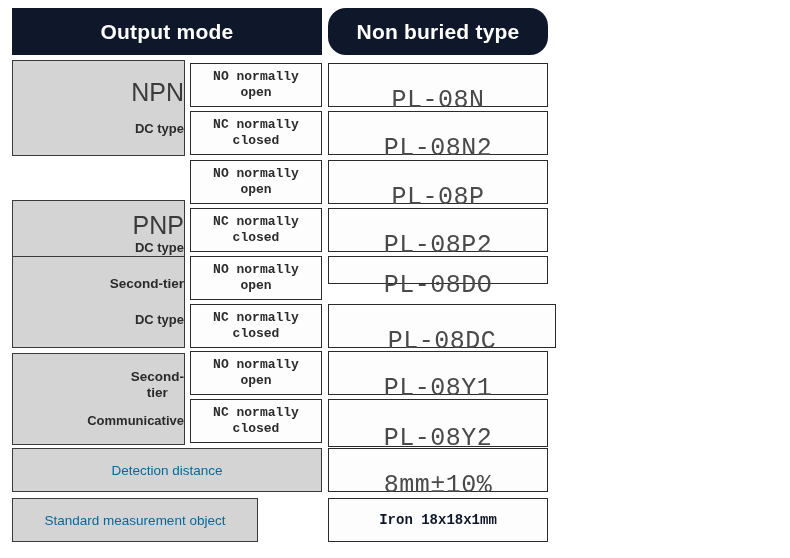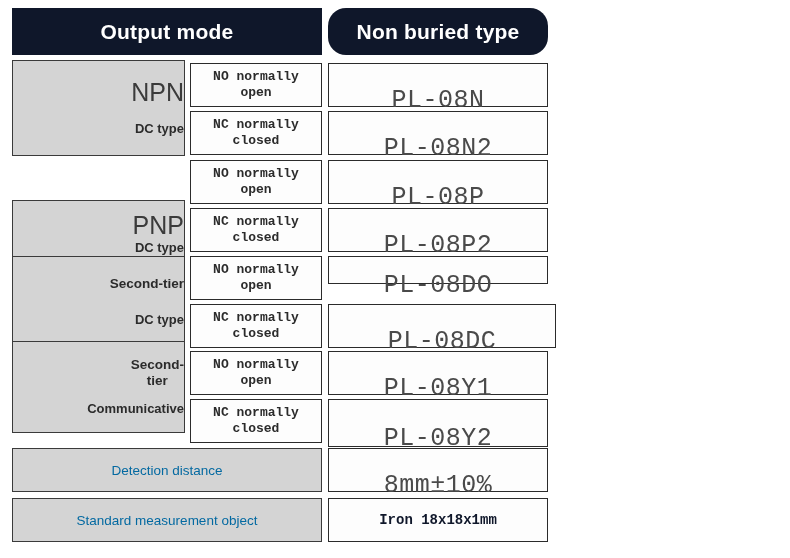--- a/index.html
+++ b/index.html
@@ -175,21 +175,21 @@
   <div class="cell white" style="left:190px; top:304px; width:132px; height:44px;">
     <span class="nonc">
       <span>NC normally</span><br>
       <span>closed</span>
     </span>
   </div>
   <div class="cell white" style="left:328px; top:304px; width:228px; height:44px;">
     <span class="model">PL-08DC</span>
   </div>
 
-  <div class="cell gray gray-stack" style="left:12px; top:341px; width:173px; height:92px;">
+  <div class="cell gray gray-stack" style="left:12px; top:353px; width:173px; height:92px;">
     <span class="mid-label">
       <span>Second-</span><br>
       <span>tier</span>
     </span>
     <span class="small-label">Communicative</span>
   </div>
 
   <div class="cell white" style="left:190px; top:351px; width:132px; height:44px;">
     <span class="nonc">
       <span>NO normally</span><br>
@@ -210,20 +210,20 @@
     <span class="model">PL-08Y2</span>
   </div>
 
   <div class="cell gray" style="left:12px; top:448px; width:310px; height:44px;">
     <span class="wide-gray-label">Detection distance</span>
   </div>
   <div class="cell white" style="left:328px; top:448px; width:220px; height:44px;text-align:center;">
     <span class="model">8mm±10%</span>
   </div>
 
-  <div class="cell gray" style="left:12px; top:498px; width:310px; height:44px;">
+  <div class="cell gray" style="left:12px; top:498px; width:246px; height:44px;">
     <span class="wide-gray-label">Standard measurement object</span>
   </div>
   <div class="cell white" style="left:328px; top:498px; width:220px; height:44px;">
     <span class="value-strong">Iron 18x18x1mm</span>
   </div>
 
 </div>
 
 </body></html>

